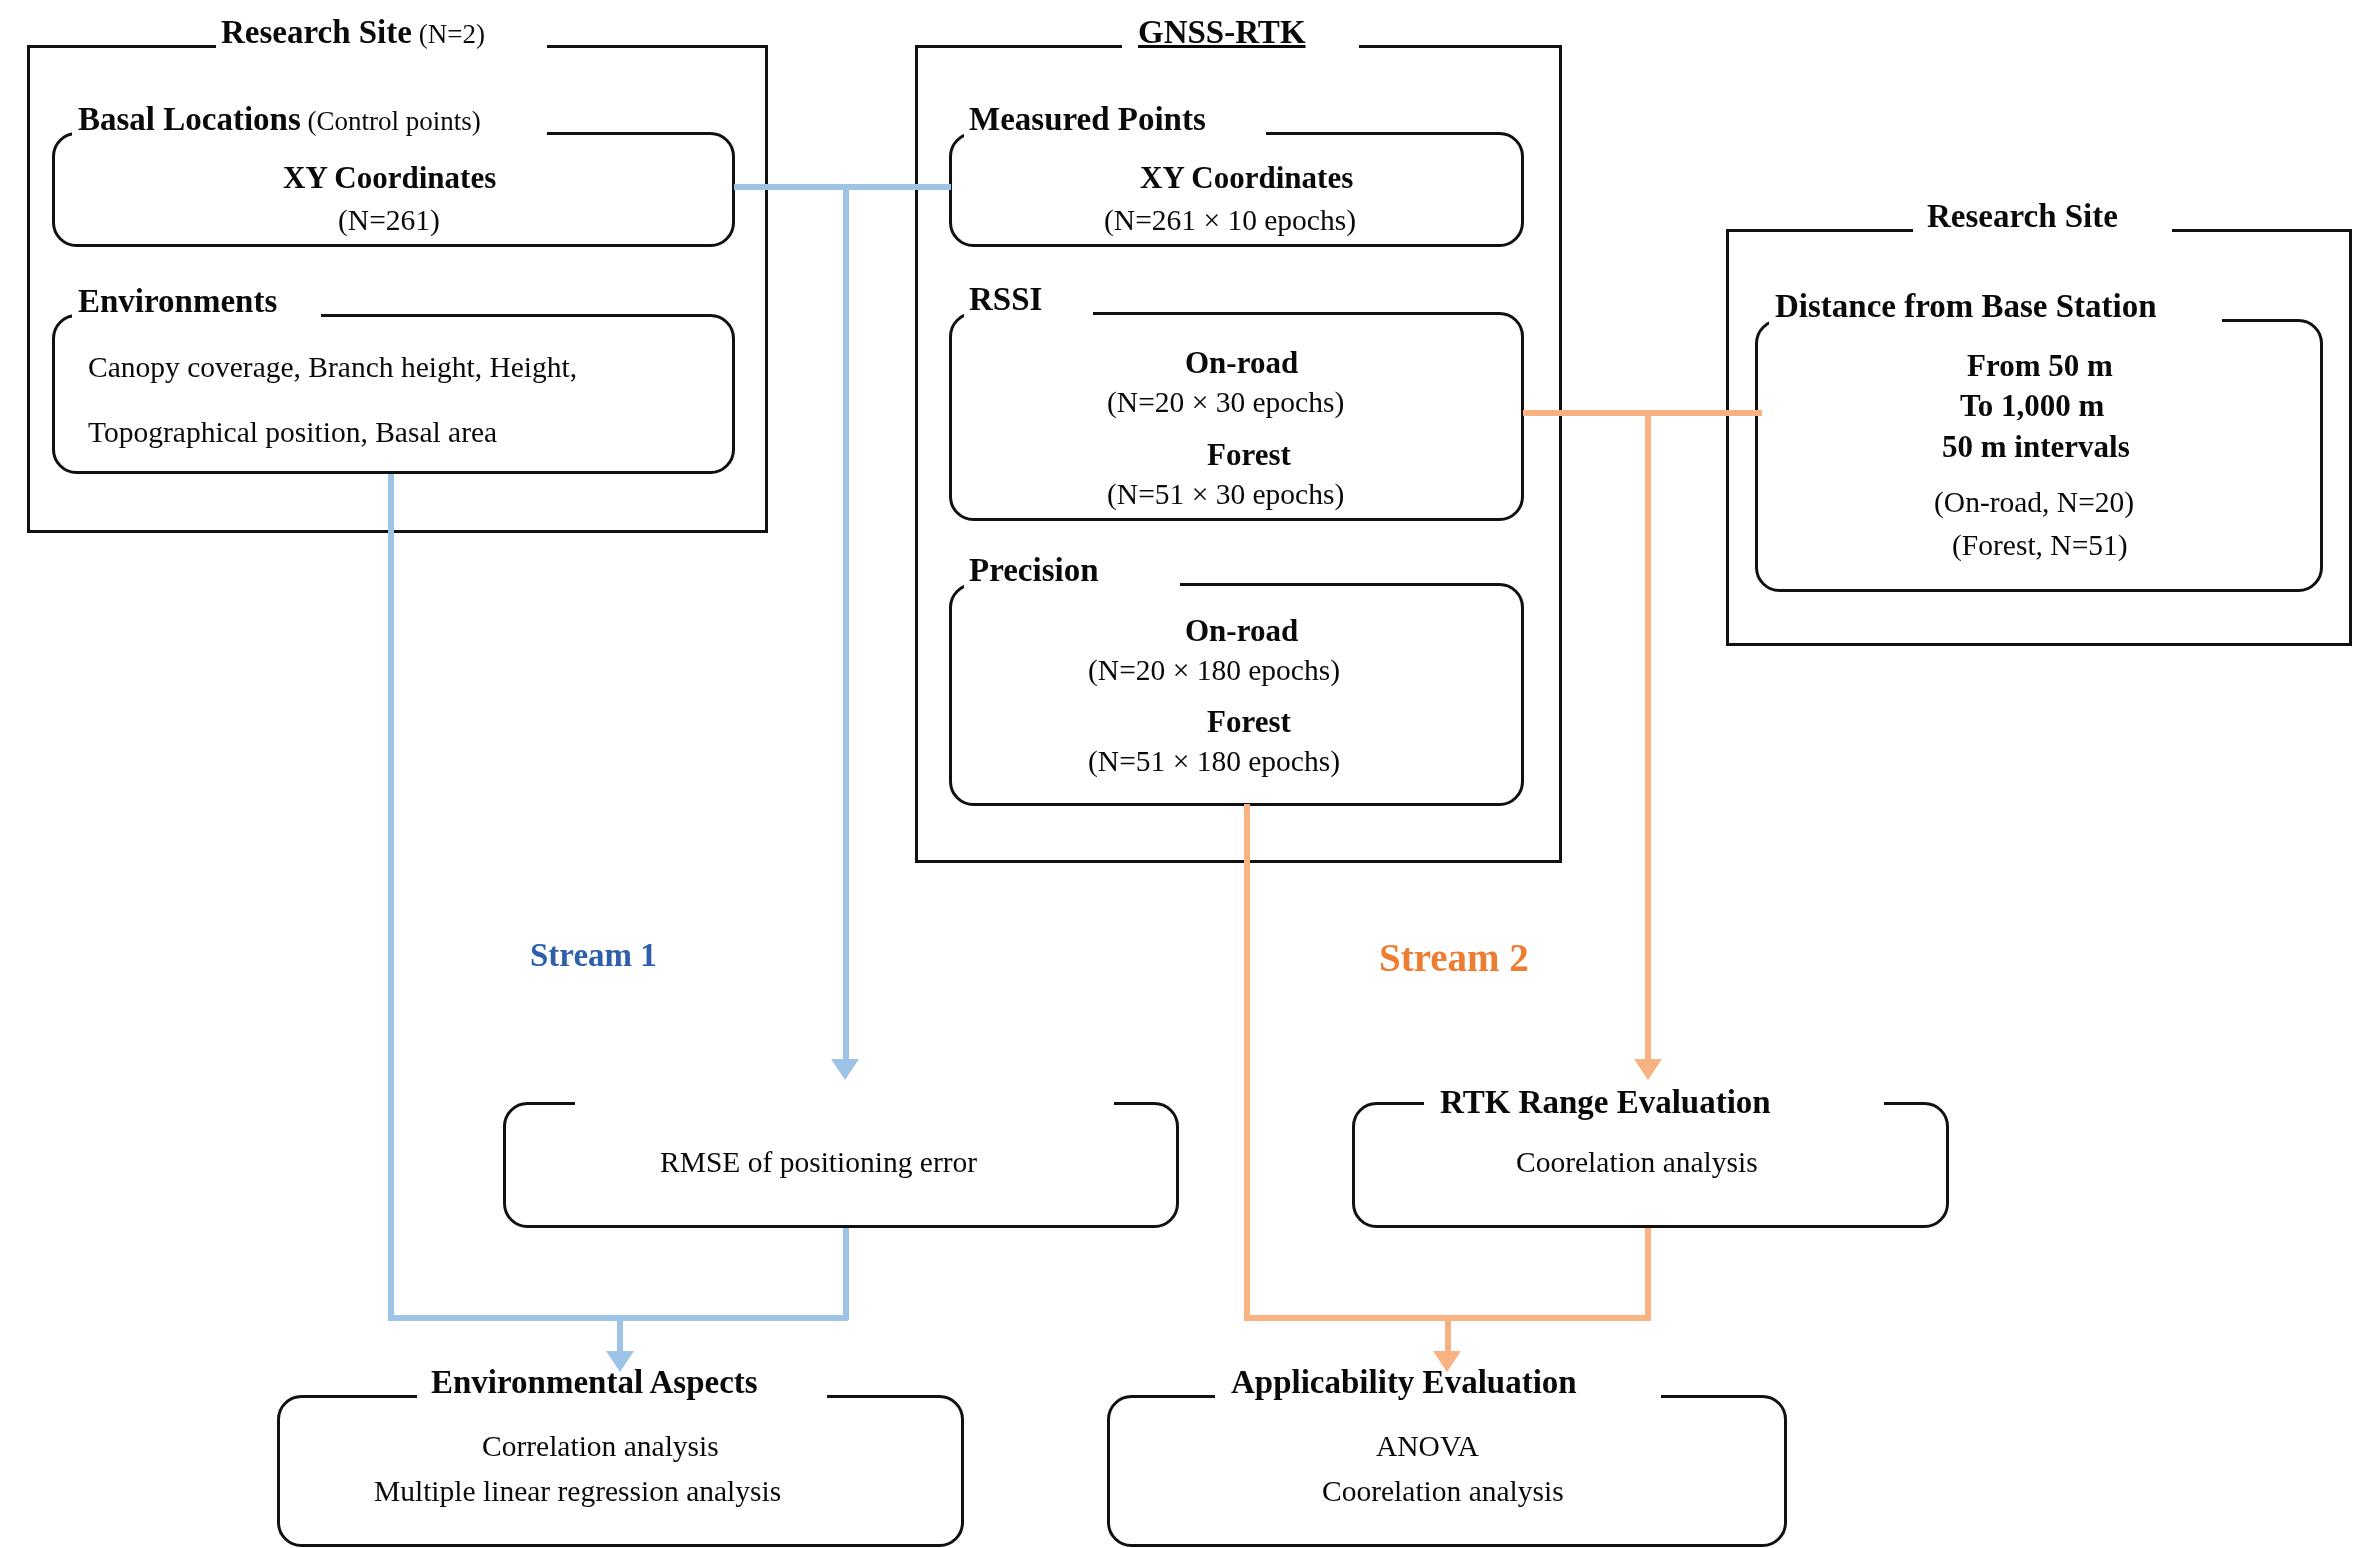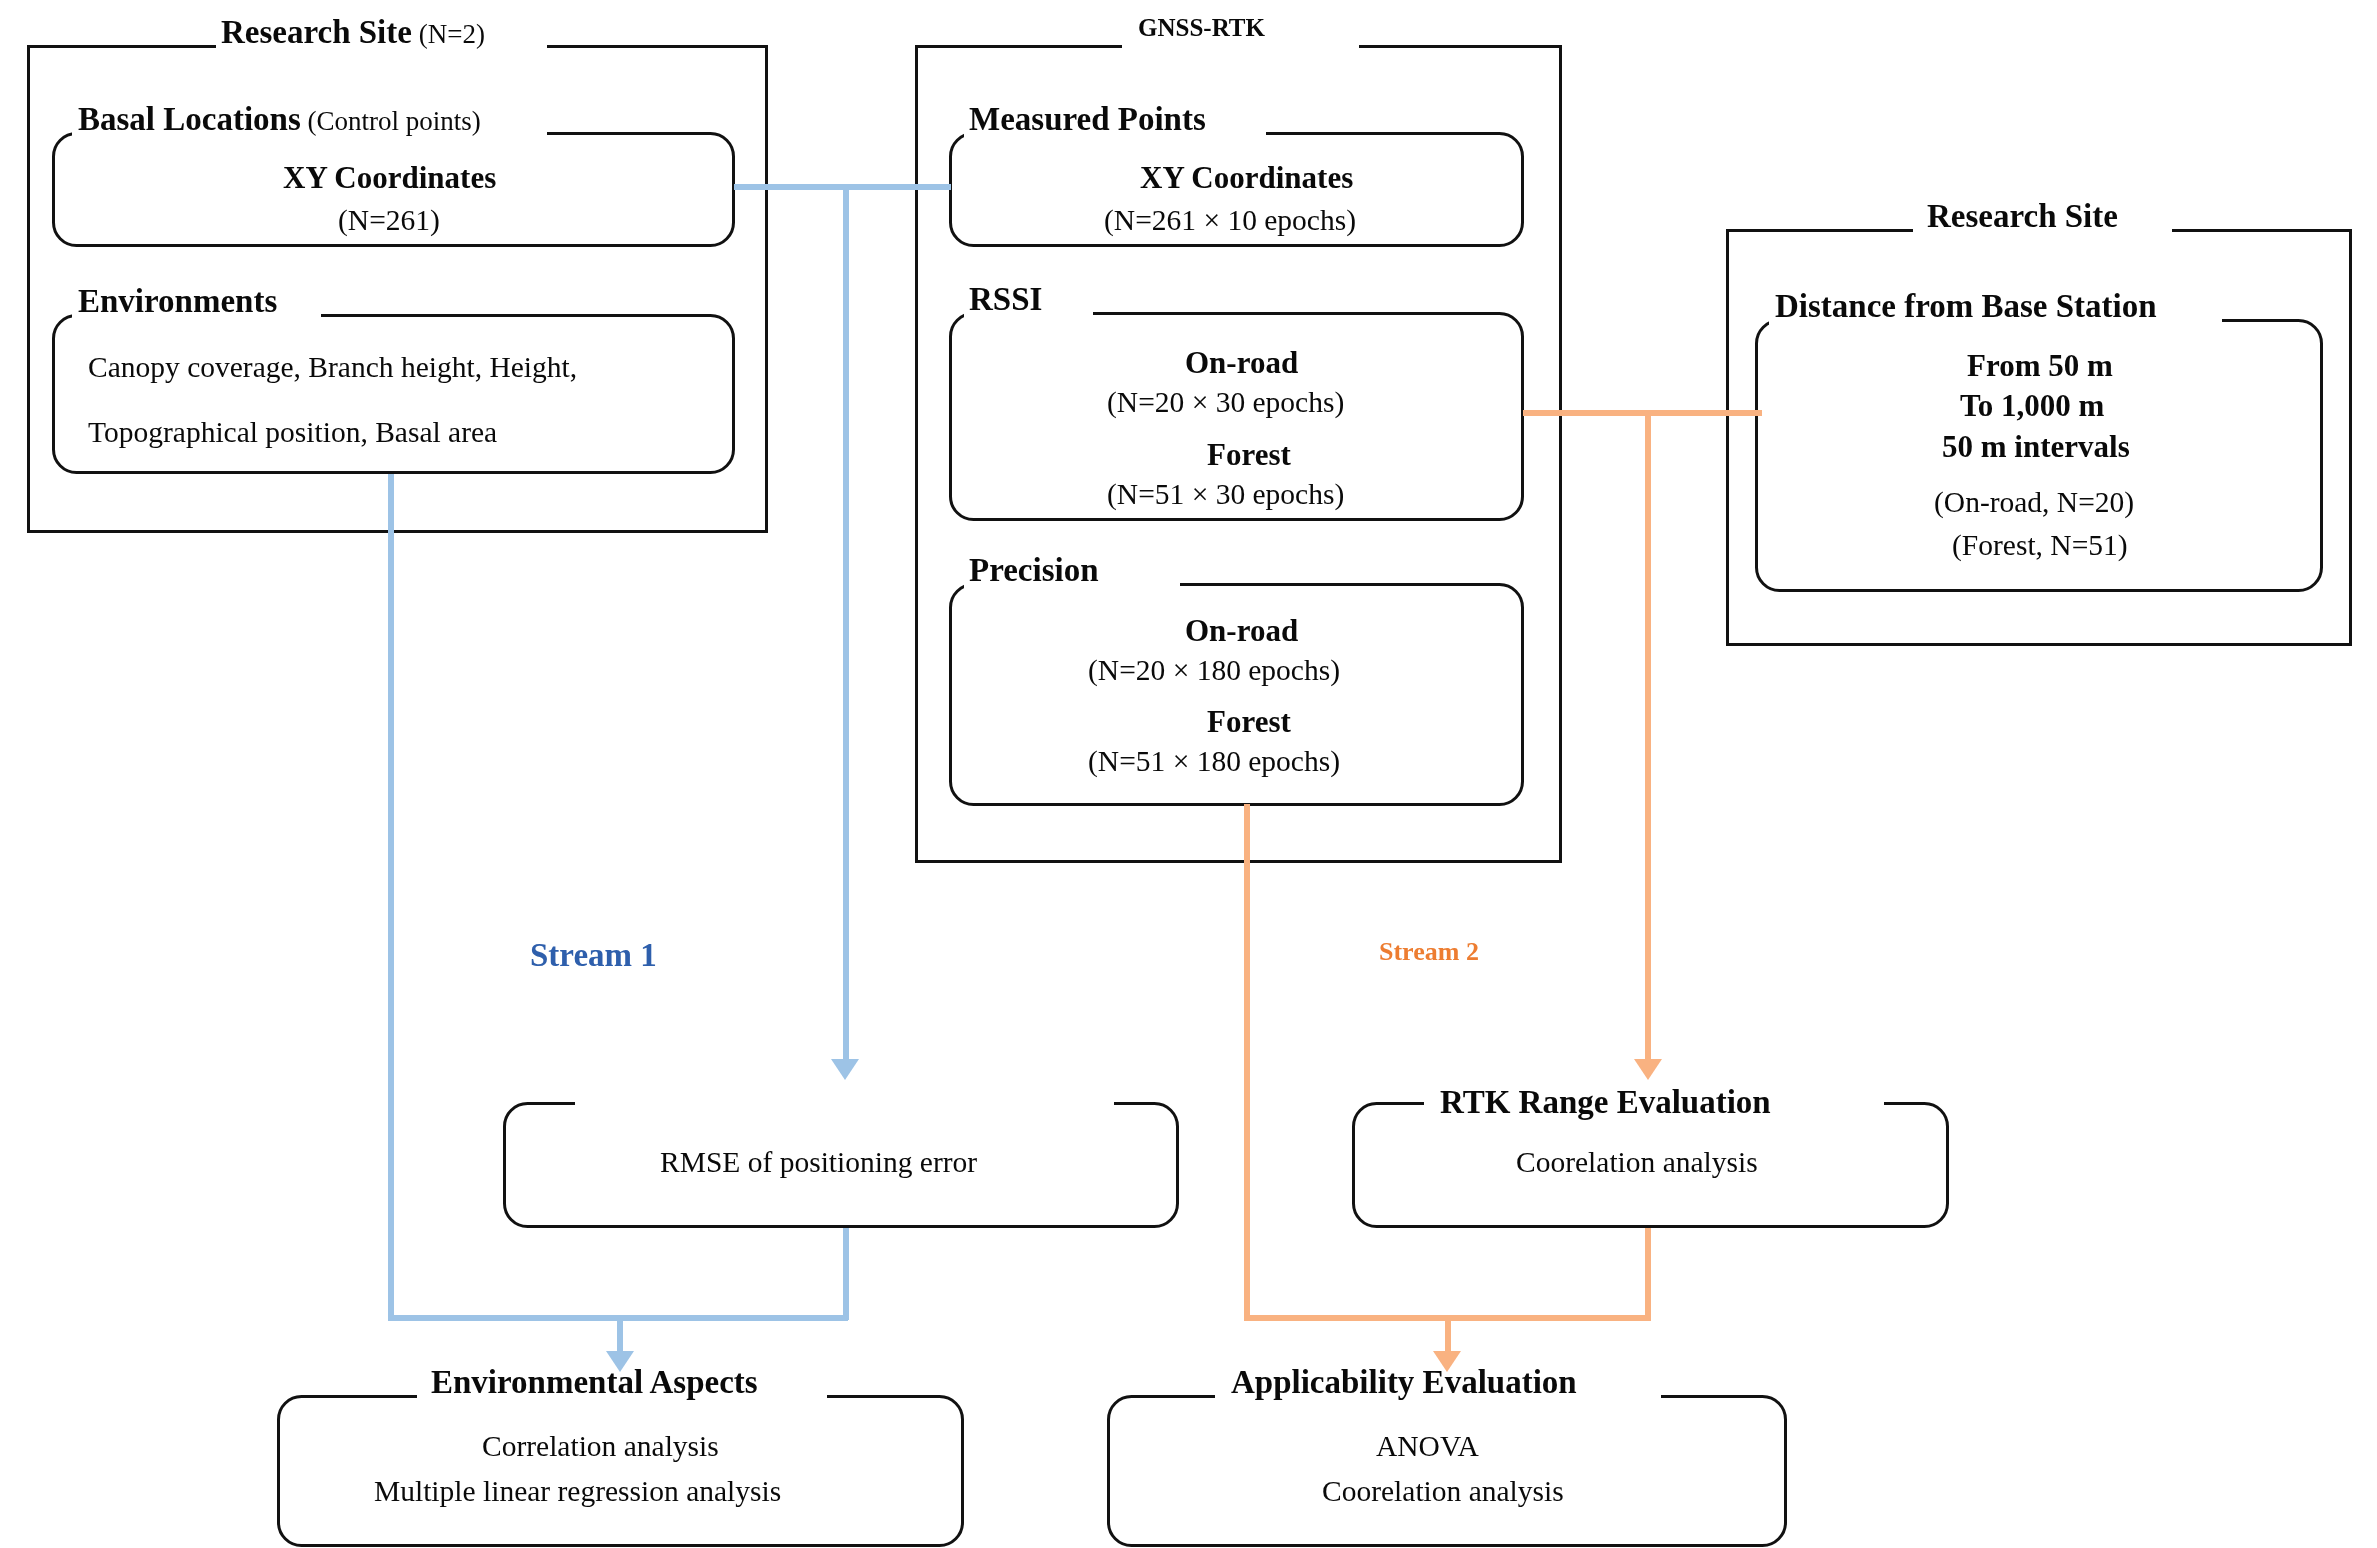--- a/index.html
+++ b/index.html
@@ -46,21 +46,21 @@
   <div class="txt" style="left:338px;top:205px;font-size:29.5px;">(N=261)</div>
 
   <div class="panel" style="left:52px;top:314px;width:683px;height:160px;"></div>
   <div class="mask" style="left:72px;top:302px;width:249px;height:26px;"></div>
   <div class="legend" style="left:78px;top:283px;font-size:33px;">Environments</div>
   <div class="txt" style="left:88px;top:352px;font-size:29.5px;">Canopy coverage,   Branch height,    Height,</div>
   <div class="txt" style="left:88px;top:417px;font-size:29.5px;">Topographical position,     Basal area</div>
 
   <div class="panel sq" style="left:915px;top:45px;width:647px;height:818px;"></div>
   <div class="mask" style="left:1122px;top:33px;width:237px;height:26px;"></div>
-  <div class="legend" style="left:1138px;top:14.4px;font-size:25px;">GNSS-RTK</div>
+  <div class="legend" style="left:1138px;top:14.4px;font-size:33px;text-decoration:underline;">GNSS-RTK</div>
 
   <div class="panel" style="left:949px;top:132px;width:575px;height:115px;"></div>
   <div class="mask" style="left:964px;top:119px;width:302px;height:26px;"></div>
   <div class="legend" style="left:969px;top:101px;font-size:33px;">Measured Points</div>
   <div class="txt b" style="left:1140px;top:162px;font-size:31px;">XY Coordinates</div>
   <div class="txt" style="left:1104px;top:205px;font-size:29.5px;">(N=261 × 10 epochs)</div>
 
   <div class="panel" style="left:949px;top:312px;width:575px;height:209px;"></div>
   <div class="mask" style="left:964px;top:300px;width:129px;height:26px;"></div>
   <div class="legend" style="left:969px;top:281px;font-size:33px;">RSSI</div>
@@ -84,21 +84,21 @@
   <div class="panel" style="left:1755px;top:319px;width:568px;height:273px;"></div>
   <div class="mask" style="left:1769px;top:306px;width:453px;height:26px;"></div>
   <div class="legend" style="left:1775px;top:288px;font-size:33px;">Distance from Base Station</div>
   <div class="txt b" style="left:1967px;top:350px;font-size:31px;">From 50 m</div>
   <div class="txt b" style="left:1960px;top:390px;font-size:31px;">To 1,000 m</div>
   <div class="txt b" style="left:1942px;top:431px;font-size:31px;">50 m intervals</div>
   <div class="txt" style="left:1934px;top:487px;font-size:29.5px;">(On-road, N=20)</div>
   <div class="txt" style="left:1952px;top:530px;font-size:29.5px;">(Forest, N=51)</div>
 
   <div class="txt b" style="left:530px;top:938px;font-size:33px;color:#2e5fac;">Stream 1</div>
-  <div class="txt b" style="left:1379px;top:938px;font-size:26px;color:#ed7d31;">Stream 2</div>
+  <div class="txt b" style="left:1379px;top:938px;font-size:39px;color:#ed7d31;">Stream 2</div>
 
   <div class="panel" style="left:503px;top:1102px;width:676px;height:126px;"></div>
   <div class="mask" style="left:575px;top:1090px;width:539px;height:26px;"></div>
   <div class="txt" style="left:660px;top:1147px;font-size:29.5px;">RMSE of positioning  error</div>
 
   <div class="panel" style="left:1352px;top:1102px;width:597px;height:126px;"></div>
   <div class="mask" style="left:1424px;top:1090px;width:460px;height:26px;"></div>
   <div class="legend" style="left:1440px;top:1072px;font-size:33px;margin-top:12px;">RTK Range Evaluation</div>
   <div class="txt" style="left:1516px;top:1147px;font-size:29.5px;">Coorelation  analysis</div>
 

